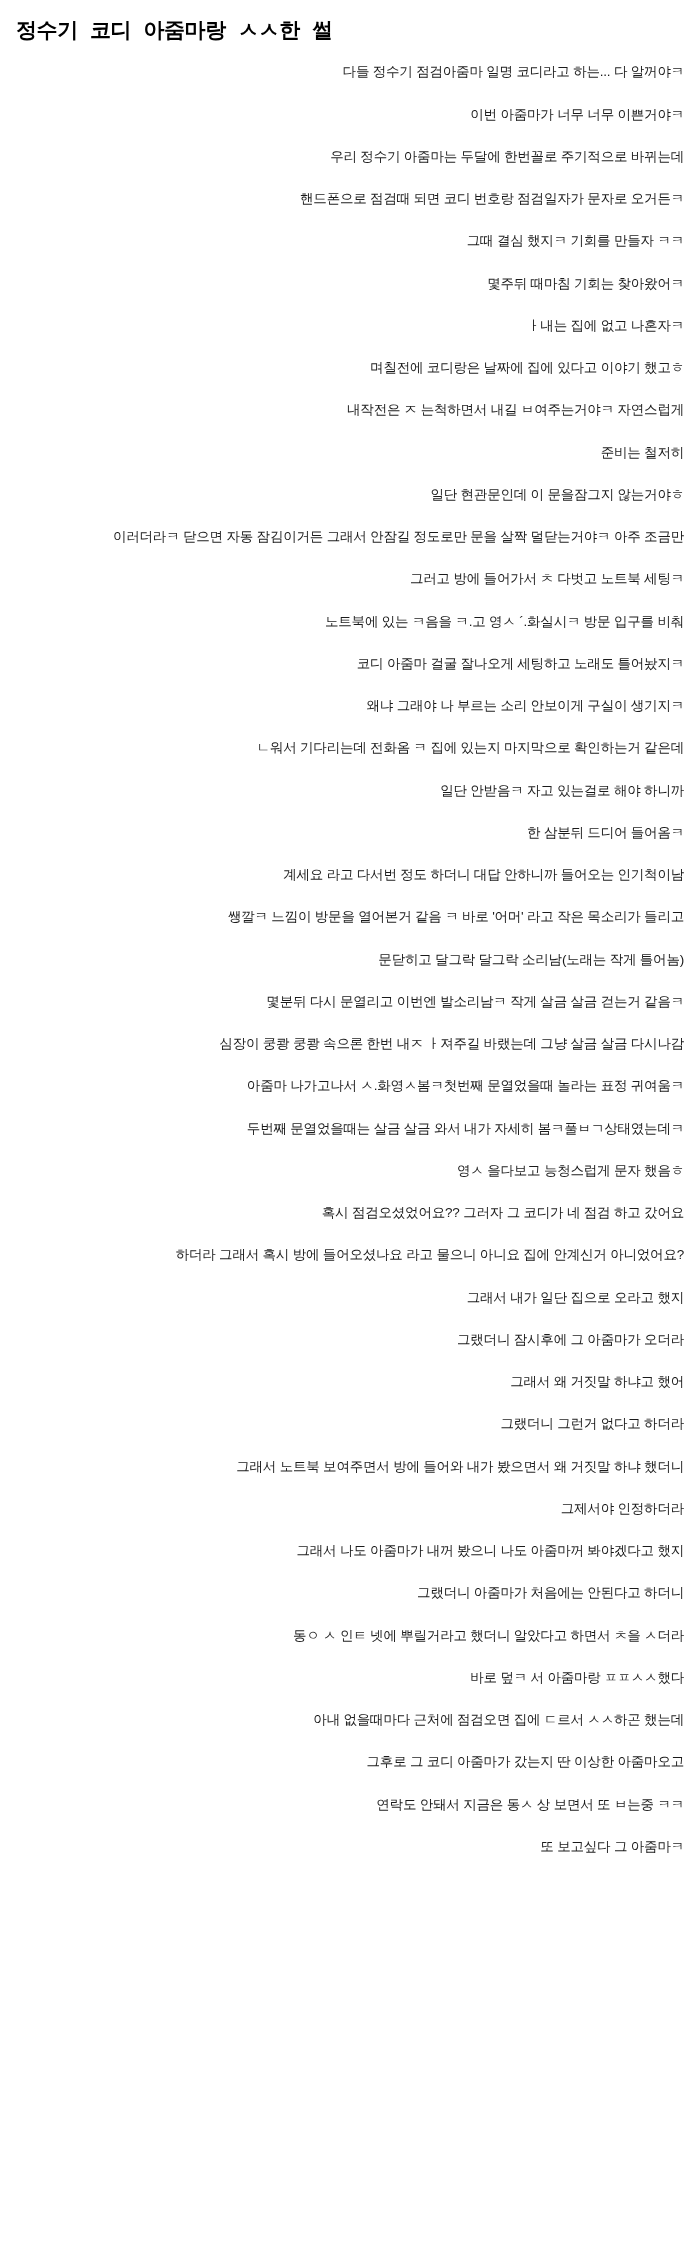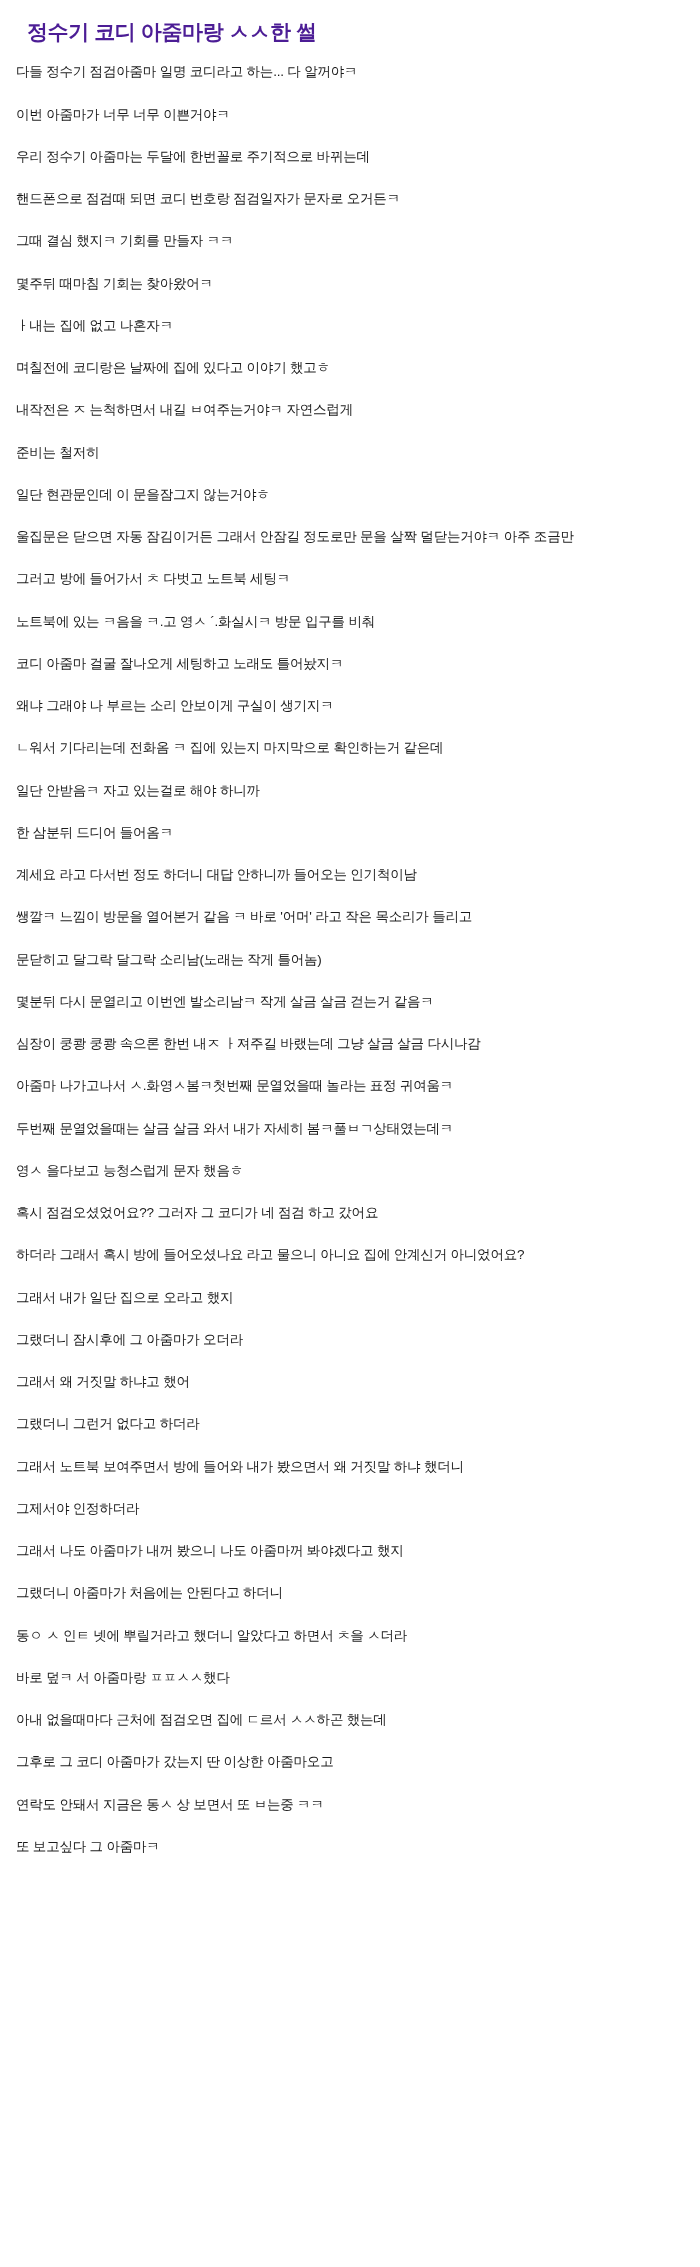--- a/index.html
+++ b/index.html
@@ -15,35 +15,37 @@
   }
   .page {
     width: 700px;
     box-sizing: border-box;
     padding: 14px 16px 18px 16px;
   }
   .post-title {
     font-size: 21px;
     font-weight: bold;
     line-height: 1.35;
-    color: #4c1d95;
+    color: #000000;
     letter-spacing: -0.4px;
-    margin: 4px 0 16px 11px;
+    margin: 4px 0 16px 0;
+    font-family: Liberation Mono, monospace;
   }
   .body-lines {
     display: block;
   }
   .line {
     font-size: 13.5px;
     line-height: 1.5;
     color: #1a1a1a;
     letter-spacing: -0.2px;
     margin: 0 0 22px 0;
     word-break: break-all;
     white-space: pre-wrap;
+    text-align: right;
   }
   .line:last-child {
     margin-bottom: 0;
   }
 </style>
 </head>
 <body>
 
 <div class="page">
   <h1 class="post-title">정수기 코디 아줌마랑 ㅅㅅ한 썰</h1>
@@ -52,21 +54,21 @@
     <p class="line">이번 아줌마가 너무 너무 이쁜거야ㅋ</p>
     <p class="line">우리 정수기 아줌마는 두달에 한번꼴로 주기적으로 바뀌는데</p>
     <p class="line">핸드폰으로 점검때 되면 코디 번호랑 점검일자가 문자로 오거든ㅋ</p>
     <p class="line">그때 결심 했지ㅋ 기회를 만들자 ㅋㅋ</p>
     <p class="line">몇주뒤 때마침 기회는 찾아왔어ㅋ</p>
     <p class="line">ㅏ내는 집에 없고 나혼자ㅋ</p>
     <p class="line">며칠전에 코디랑은 날짜에 집에 있다고 이야기 했고ㅎ</p>
     <p class="line">내작전은 ㅈ 는척하면서 내길 ㅂ여주는거야ㅋ 자연스럽게</p>
     <p class="line">준비는 철저히</p>
     <p class="line">일단 현관문인데 이 문을잠그지 않는거야ㅎ</p>
-    <p class="line">울집문은 닫으면 자동 잠김이거든 그래서 안잠길 정도로만 문을 살짝 덜닫는거야ㅋ 아주 조금만</p>
+    <p class="line">이러더라ㅋ 닫으면 자동 잠김이거든 그래서 안잠길 정도로만 문을 살짝 덜닫는거야ㅋ 아주 조금만</p>
     <p class="line">그러고 방에 들어가서 ㅊ 다벗고 노트북 세팅ㅋ</p>
     <p class="line">노트북에 있는 ㅋ음을 ㅋ.고 영ㅅ ´.화실시ㅋ 방문 입구를 비춰</p>
     <p class="line">코디 아줌마 걸굴 잘나오게 세팅하고 노래도 틀어놨지ㅋ</p>
     <p class="line">왜냐 그래야 나 부르는 소리 안보이게 구실이 생기지ㅋ</p>
     <p class="line">ㄴ워서 기다리는데 전화옴 ㅋ 집에 있는지 마지막으로 확인하는거 같은데</p>
     <p class="line">일단 안받음ㅋ 자고 있는걸로 해야 하니까</p>
     <p class="line">한 삼분뒤 드디어 들어옴ㅋ</p>
     <p class="line">계세요 라고 다서번 정도 하더니 대답 안하니까 들어오는 인기척이남</p>
     <p class="line">쌩깔ㅋ 느낌이 방문을 열어본거 같음 ㅋ 바로 '어머' 라고 작은 목소리가 들리고</p>
     <p class="line">문닫히고 달그락 달그락 소리남(노래는 작게 틀어놈)</p>

